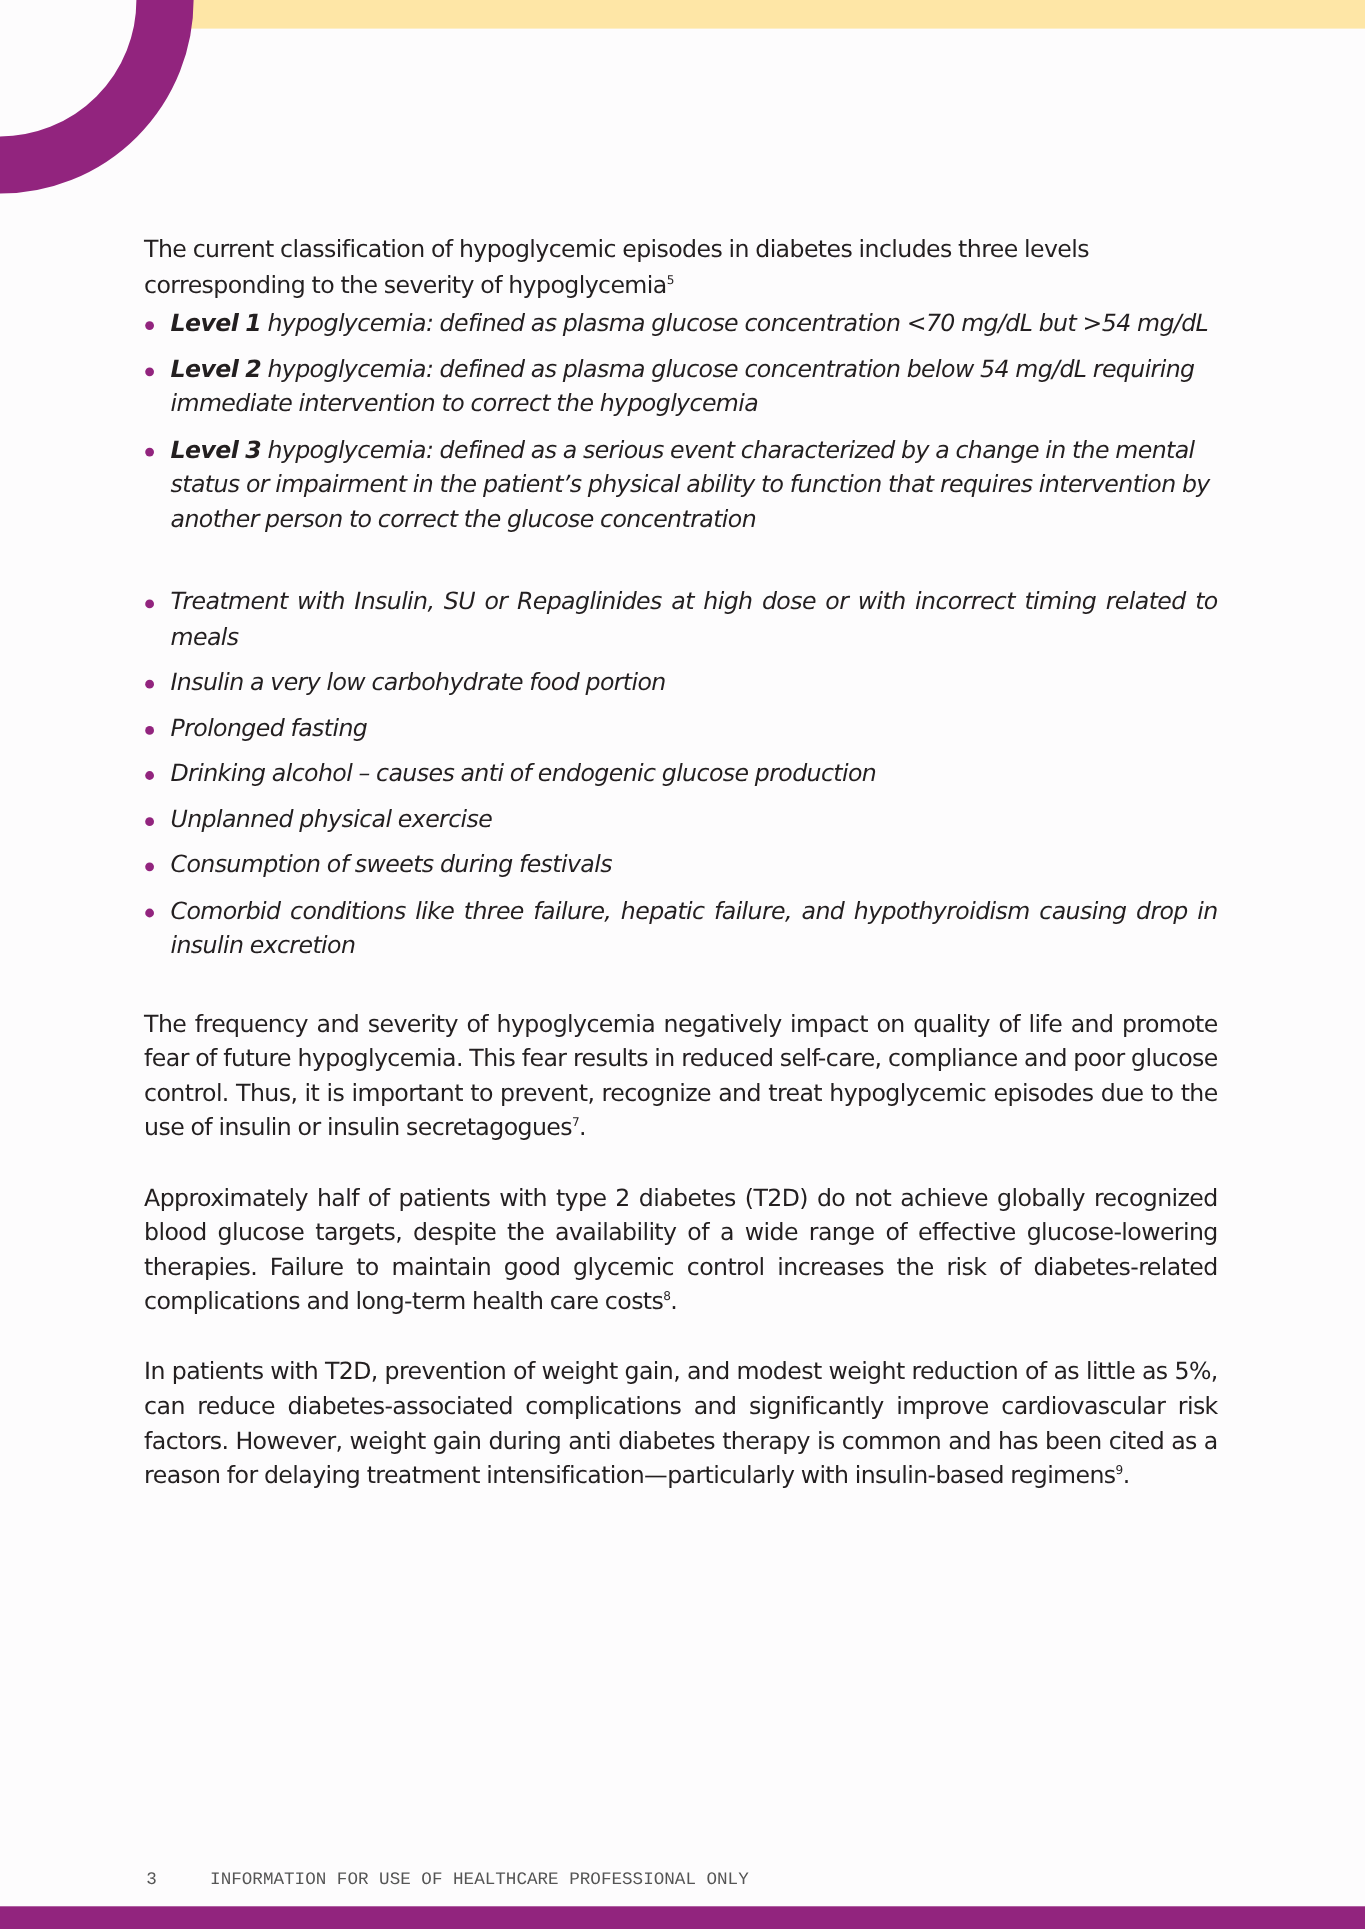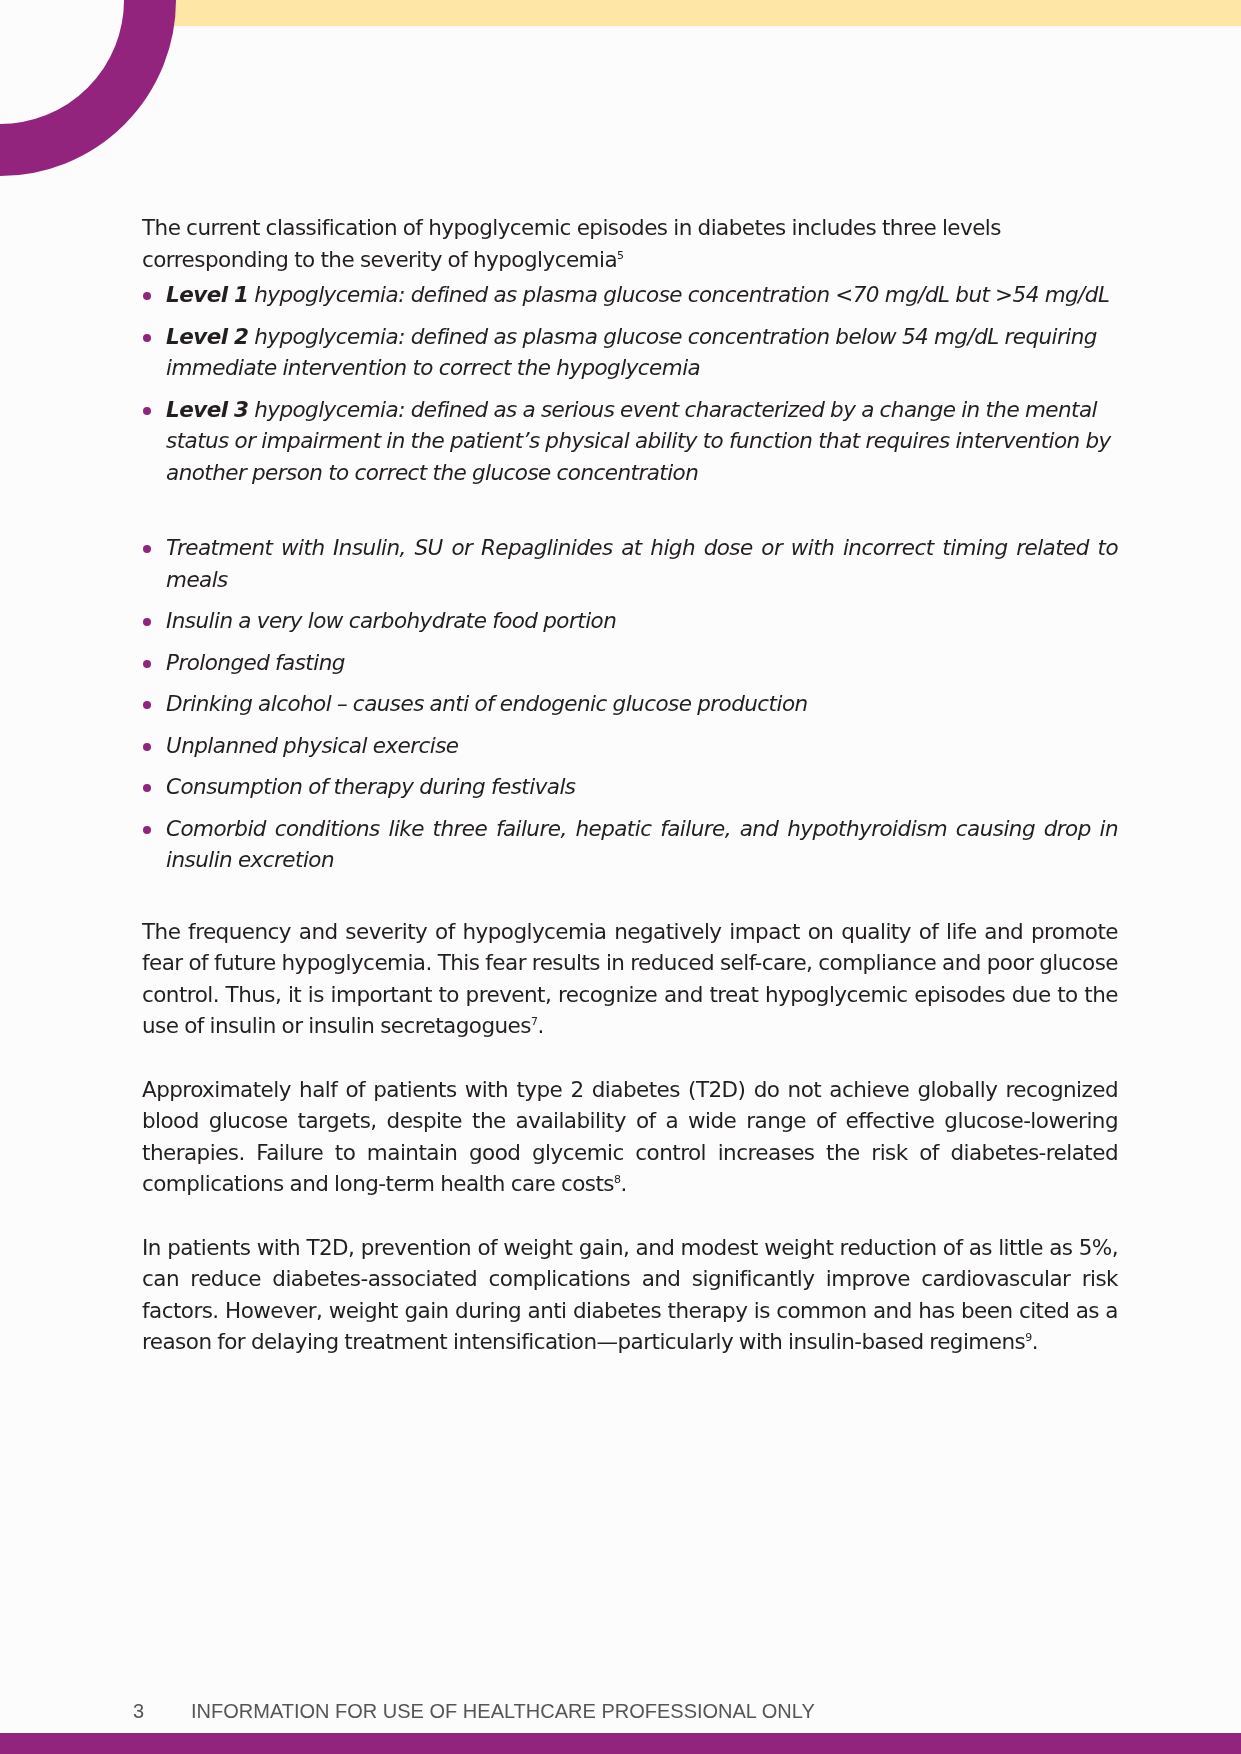--- a/index.html
+++ b/index.html
@@ -17,42 +17,42 @@
       position: absolute; left: -176px; top: -176px;
       width: 352px; height: 352px; border-radius: 50%;
       box-sizing: border-box; border: 52px solid #92247e;
       background: transparent;
     }
     .bottom-band {
       position: absolute; left: 0; right: 0; top: 1733px; bottom: 0;
       background: #92247e;
     }
     .content {
-      position: absolute; left: 142px; top: 212px; width: 976px;
+      position: absolute; left: 131px; top: 212px; width: 976px;
       font-size: 21.5px; line-height: 31.5px;
       letter-spacing: -0.55px; word-spacing: -0.5px;
     }
     .content p { margin: 0; }
     .sup { font-size: 11px; vertical-align: super; line-height: 0; }
     ul.bullets { list-style: none; margin: 4px 0 0 0; padding: 0; font-style: italic; }
     ul.bullets li {
       position: relative; padding-left: 24px; margin-bottom: 10px;
     }
     ul.bullets li::before {
       content: ""; position: absolute; left: 1px; top: 13px;
       width: 8px; height: 8px; border-radius: 50%; background: #92247e;
     }
     .justify { text-align: justify; }
     .gap-lg { height: 32px; }
     .gap-md { height: 30px; }
     .lead2 { padding-left: 3px; }
     b { font-weight: bold; }
     .footer {
       position: absolute; left: 133px; top: 1700px;
-      font-family: Liberation Sans, sans-serif; font-size: 20px;
+      font-family: Liberation Mono, monospace; font-size: 16px;
       color: #555; letter-spacing: 0px;
     }
     .footer .page-num { display: inline-block; width: 58px; }
   </style>
 </head>
 <body>
 
 <div class="top-band"></div>
 <div class="ring"></div>
 
@@ -67,21 +67,21 @@
 
   <div class="gap-md"></div>
 
 
   <ul class="bullets justify">
     <li>Treatment with Insulin, SU or Repaglinides at high dose or with incorrect timing related to meals</li>
     <li>Insulin a very low carbohydrate food portion</li>
     <li>Prolonged fasting</li>
     <li>Drinking alcohol – causes anti of endogenic glucose production</li>
     <li>Unplanned physical exercise</li>
-    <li>Consumption of therapy during festivals</li>
+    <li>Consumption of sweets during festivals</li>
     <li>Comorbid conditions like three failure, hepatic failure, and hypothyroidism causing drop in insulin excretion</li>
   </ul>
 
   <div class="gap-md"></div>
 
   <p class="justify"><span>The frequency and severity of hypoglycemia negatively impact on quality of life and promote fear of future hypoglycemia. This fear results in reduced self-care, compliance and poor glucose control. Thus, it is important to prevent, recognize and treat hypoglycemic episodes due to the use of insulin or insulin secretagogues</span><span class="sup">7</span><span>.</span></p>
   <div class="gap-lg"></div>
   <p class="justify"><span>Approximately half of patients with type 2 diabetes (T2D) do not achieve globally recognized blood glucose targets, despite the availability of a wide range of effective glucose-lowering therapies. Failure to maintain good glycemic control increases the risk of diabetes-related complications and long-term health care costs</span><span class="sup">8</span><span>.</span></p>
   <div class="gap-lg"></div>
   <p class="justify"><span>In patients with T2D, prevention of weight gain, and modest weight reduction of as little as 5%, can reduce diabetes-associated complications and significantly improve cardiovascular risk factors. However, weight gain during anti diabetes therapy is common and has been cited as a reason for delaying treatment intensification—particularly with insulin-based regimens</span><span class="sup">9</span><span>.</span></p>

